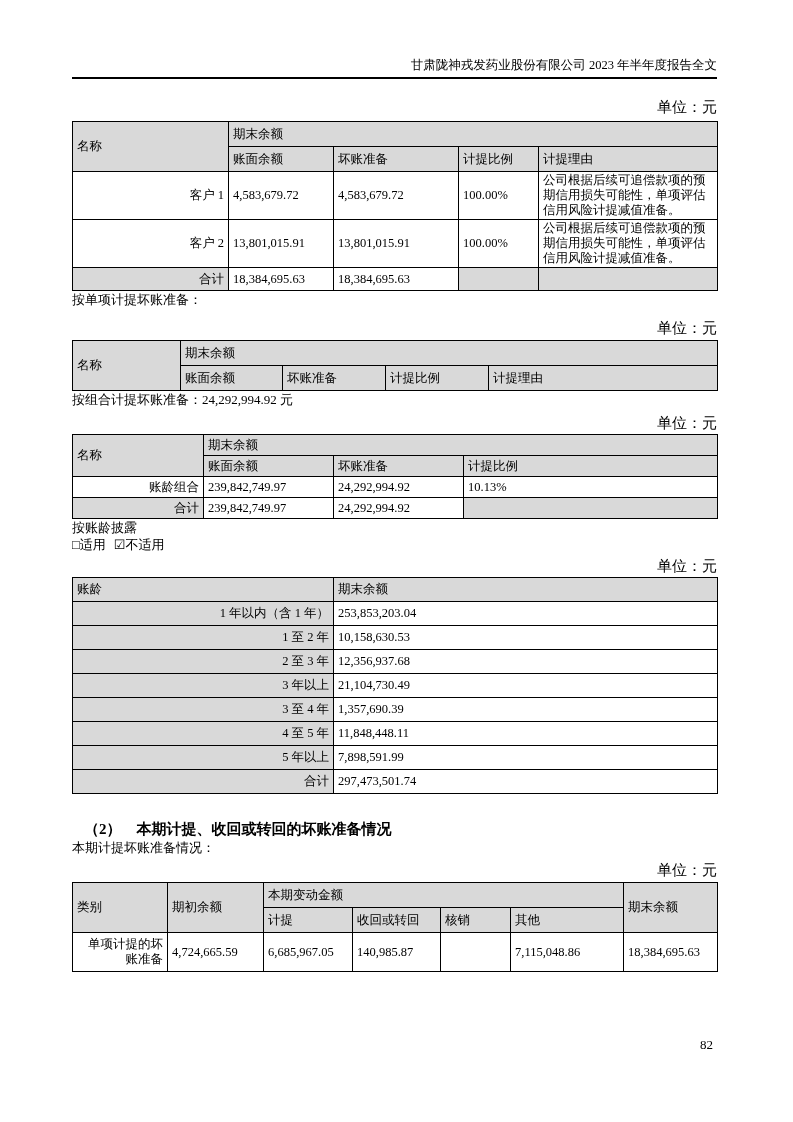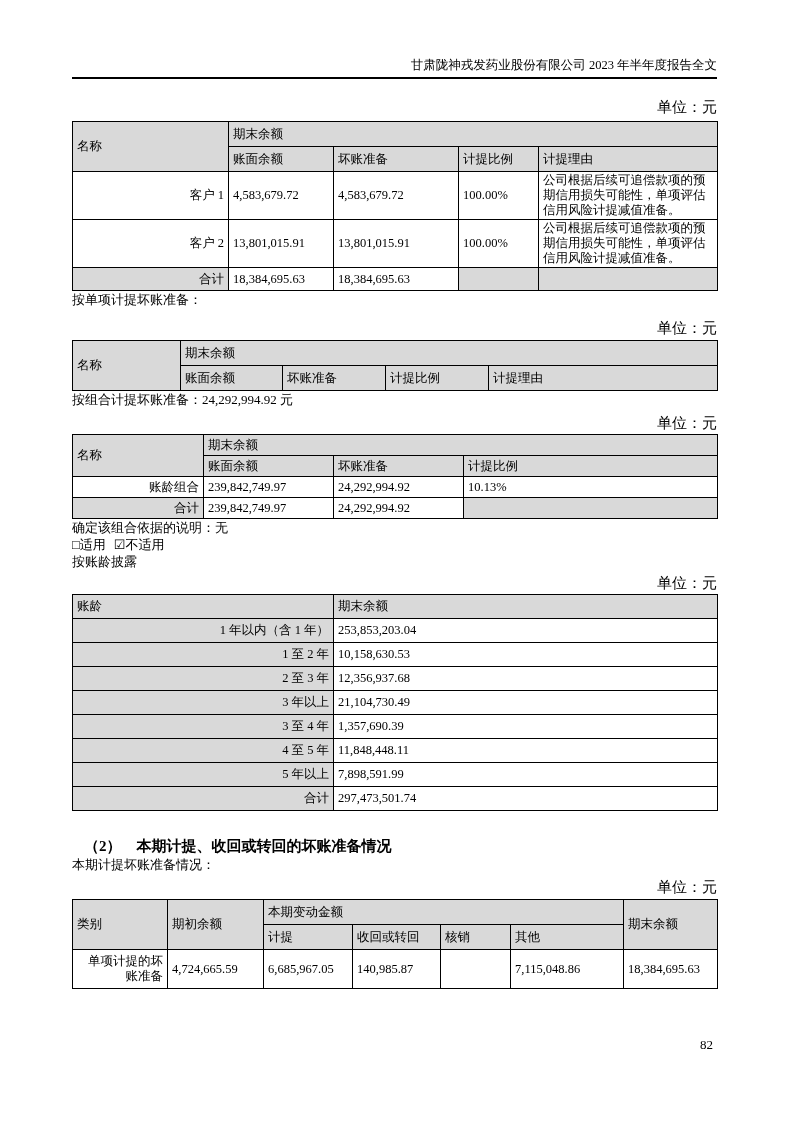--- a/index.html
+++ b/index.html
@@ -164,25 +164,24 @@
     </tr>
     <tr>
       <td class="left gray h20">合计</td>
       <td class="num">239,842,749.97</td>
       <td class="num">24,292,994.92</td>
       <td class="gray"></td>
     </tr>
   </tbody>
     </table>
 
-  <p class="body-line basis-note">确定该组合依据的说明：无</p>
+  <p class="body-line aging-disc">按账龄披露</p>
   <p class="body-line applicable-line">
     <span class="cb">□</span><span>适用</span><span class="cb-gap"></span><span class="cb">☑</span><span>不适用</span>
   </p>
-  <p class="body-line aging-disc">按账龄披露</p>
 
   <div class="unit u4">单位：元</div>
 
   <table class="tbl">
     <colgroup>
         <col style="width:261px">
         <col style="width:384px">
       </colgroup>
     <tbody>
         <tr>

